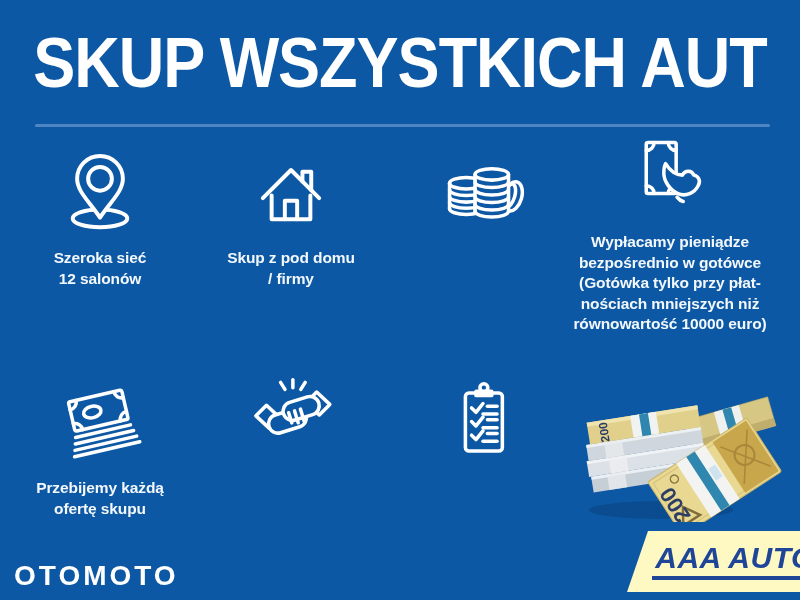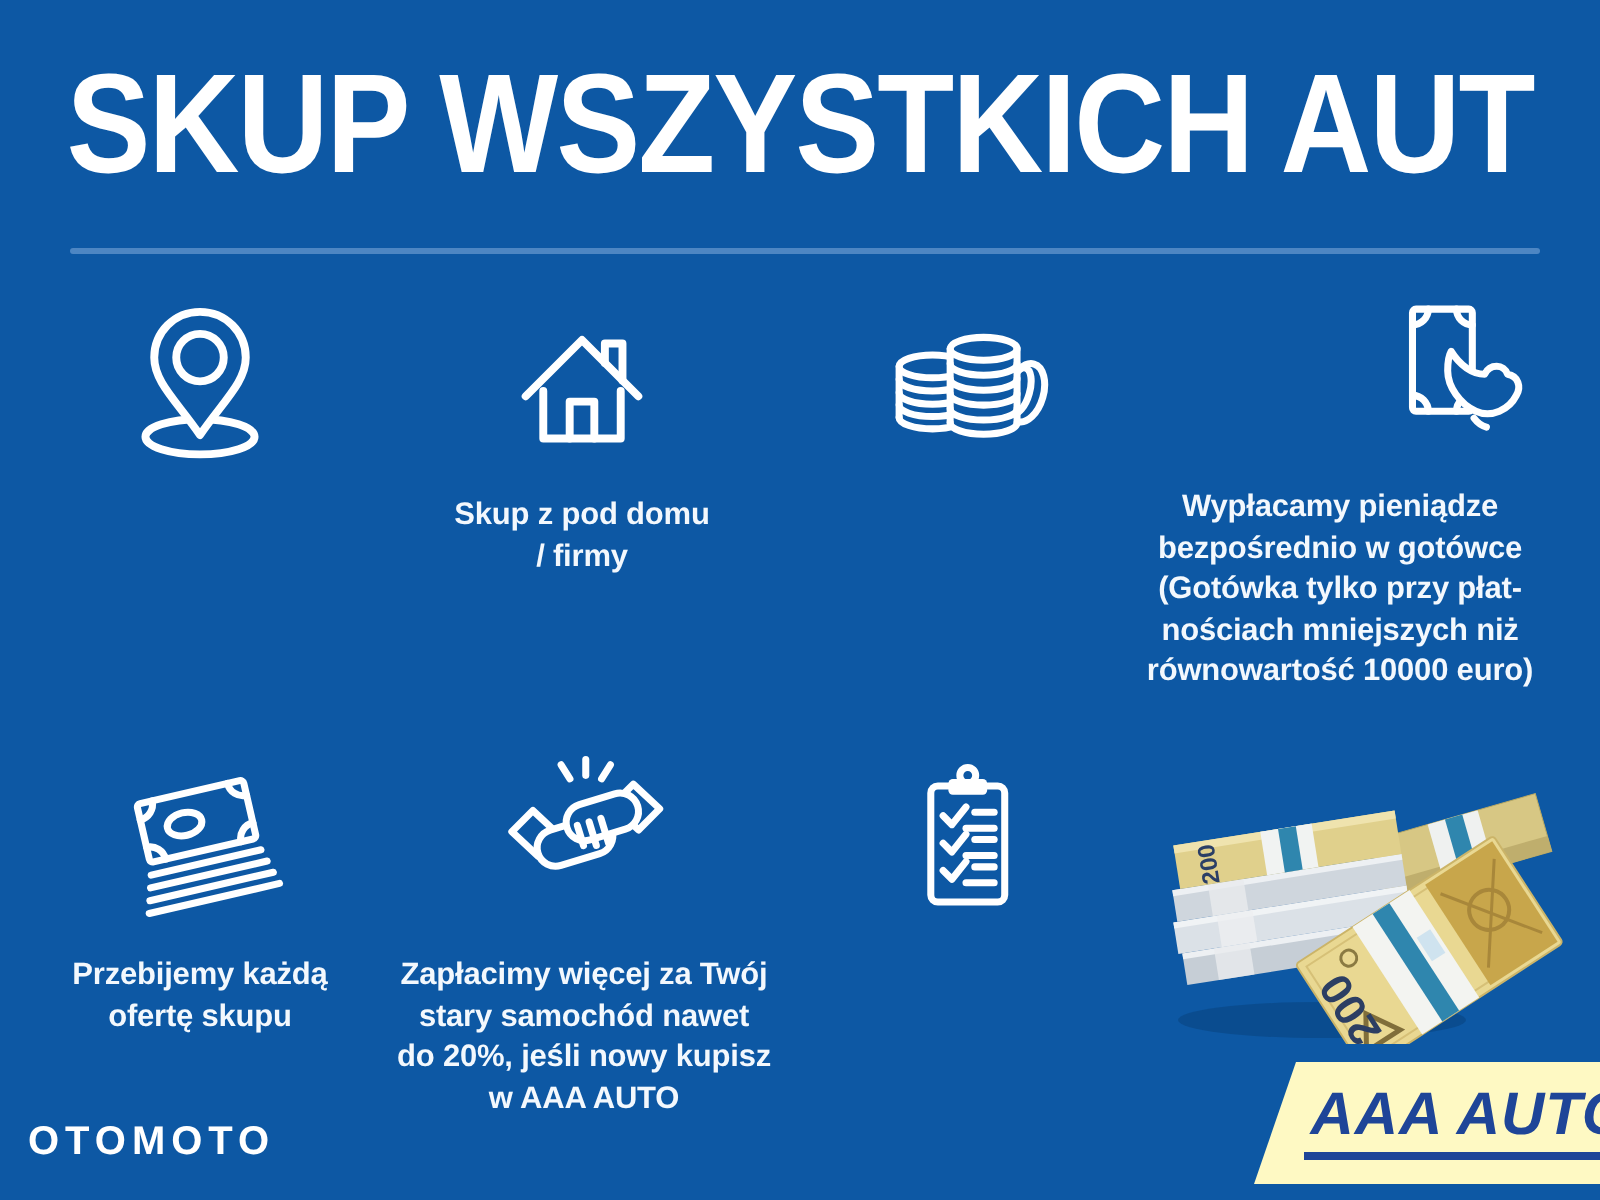--- a/index.html
+++ b/index.html
@@ -26,30 +26,30 @@
   .cell svg.icon { width: 88px; height: 88px; flex: 0 0 auto; }
   .caption {
     margin-top: 12px; width: 100%;
     color: #F3F8FD; font-size: 15.5px; line-height: 20.5px;
     font-weight: 700; letter-spacing: -0.1px;
     white-space: pre-line; text-align: center;
   }
   .c1 { left: 5px;   top: 148px; }
   .c2 { left: 196px; top: 148px; }
   .c3 { left: 388px; top: 148px; }
-  .c4 { left: 566px; top: 144px; width: 208px; align-items: flex-end; }
+  .c4 { left: 566px; top: 132px; width: 208px; }
   .c5 { left: 5px;   top: 378px; justify-content: center; }
   .c6 { left: 192px; top: 378px; width: 200px; }
   .c7 { left: 388px; top: 378px; }
   .money {
     position: absolute; left: 576px; top: 380px; width: 212px; height: 142px;
   }
   .footer-otomoto {
     position: absolute; left: 14px; top: 560px;
-    color: #FFFFFF; font-size: 20px; font-weight: 700; letter-spacing: 3px;
+    color: #FFFFFF; font-size: 28px; font-weight: 700; letter-spacing: 3px;
   }
   .aaa-banner {
     position: absolute; left: 624px; top: 531px; width: 206px; height: 61px;
     background: #fef9c3;
     clip-path: polygon(24px 0, 100% 0, 100% 100%, 3px 100%);
     display: flex; align-items: center; justify-content: center;
     padding-left: 16px; box-sizing: border-box;
   }
   .aaa-text {
     color: #1E4598; font-style: italic; font-weight: 700; font-size: 30px;
@@ -67,20 +67,22 @@
 
 <h1 class="title">SKUP WSZYSTKICH AUT</h1>
 <div class="divider"></div>
 
 <div class="cell c1">
   <svg class="icon" viewBox="0 0 100 100">
     <ellipse class="stroke45" cx="50" cy="80" rx="31" ry="10"></ellipse>
     <path d="M50 9 C64.5 9 76 20.5 76 35 C76 49 63 60 50 79 C37 60 24 49 24 35 C24 20.5 35.5 9 50 9 Z" fill="#0D58A4" stroke="#FFFFFF" stroke-width="4.5" stroke-linejoin="round"></path>
     <circle class="stroke45" cx="50" cy="35" r="13.5"></circle>
   </svg>
+  <div class="caption">Szeroka sieć
+12 salonów</div>
 </div>
 
 <div class="cell c2">
   <svg class="icon" viewBox="0 0 100 100">
     <path class="stroke45" d="M18 57 L50 25 L82 57"></path>
     <path class="stroke45" d="M63 38 L63 27 L73 27 L73 48"></path>
     <path class="stroke45" d="M28 54 L28 81 L72 81 L72 54"></path>
     <path class="stroke45" d="M43 81 L43 60 L57 60 L57 81"></path>
   </svg>
   <div class="caption">Skup z pod domu
@@ -158,24 +160,20 @@
     <path class="bgstroke" d="M78 16 L93 30 L81 42 L66 28 Z"></path>
     <path class="bgstroke" d="M21 31 L36 45 L24 57 L9 43 Z"></path>
     <g transform="rotate(-17 51 38)">
       <rect class="bgstroke" x="20" y="36" width="44" height="21" rx="10.5"></rect>
       <rect class="bgstroke" x="40" y="27" width="42" height="21" rx="10.5"></rect>
       <path class="stroke" d="M46 38 L46 50"></path>
       <path class="stroke" d="M53 38 L53 52"></path>
       <path class="stroke" d="M60 38 L60 53"></path>
     </g>
   </svg>
-  <div class="caption">Zapłacimy więcej za Twój
-stary samochód nawet
-do 20%, jeśli nowy kupisz
-w AAA AUTO</div>
 </div>
 
 <div class="cell c7">
   <svg class="icon" viewBox="0 0 100 100">
     <rect class="stroke" x="30" y="17" width="42" height="66" rx="4"></rect>
     <circle class="bgstroke" cx="51" cy="11" r="4.5"></circle>
     <rect x="40" y="13" width="22" height="9" rx="2.5" fill="#FFFFFF"></rect>
     <path class="stroke" d="M37 34 L42 39 L50 29"></path>
     <path class="stroke" d="M55 32 L66 32"></path>
     <path class="stroke" d="M50 41 L66 41"></path>

